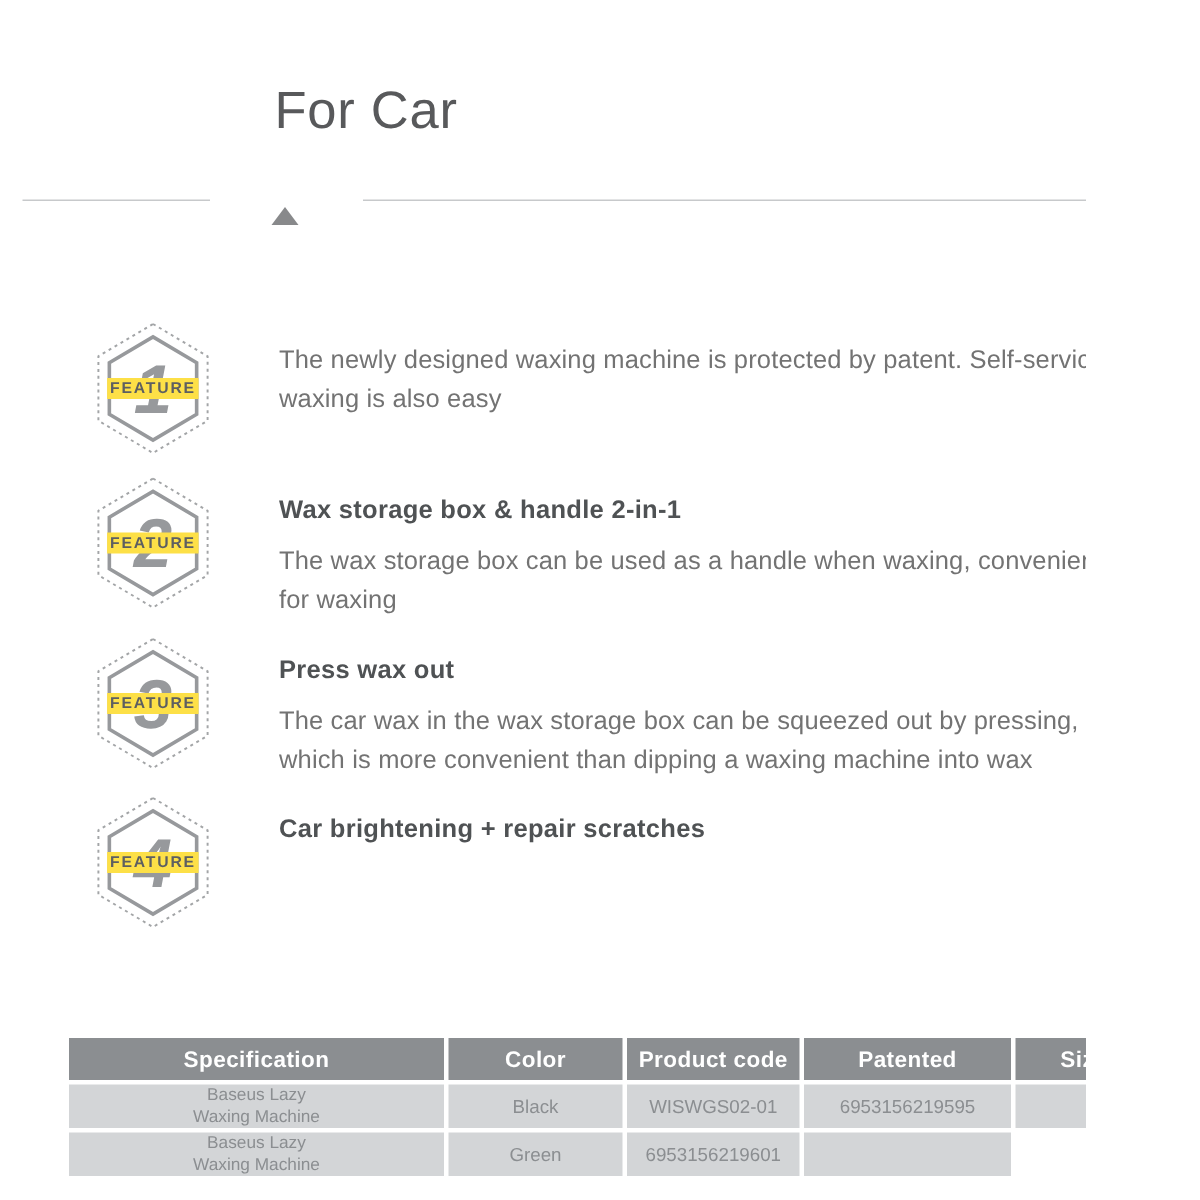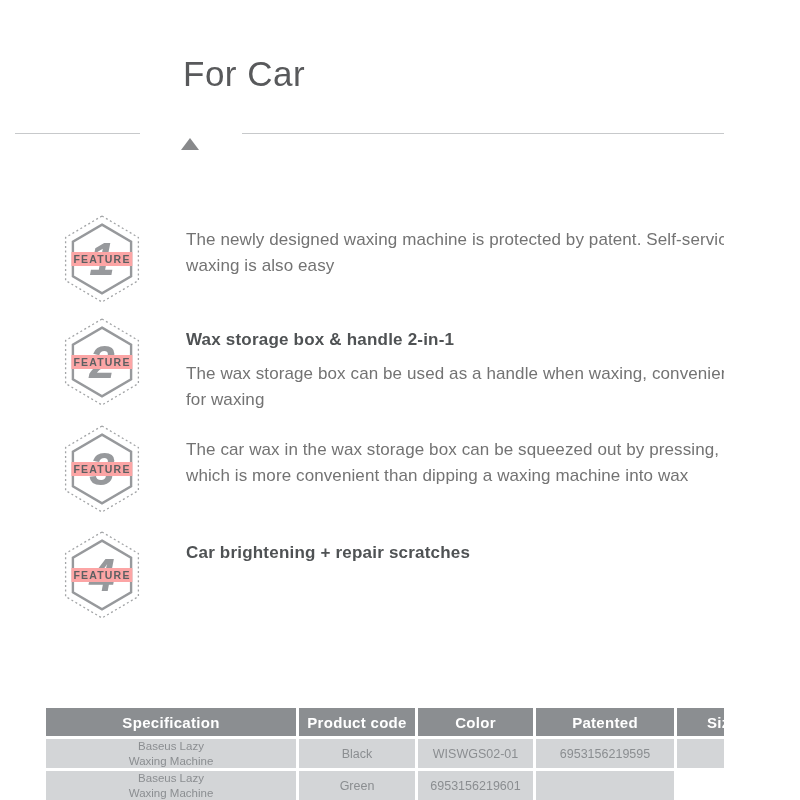--- a/index.html
+++ b/index.html
@@ -72,21 +72,21 @@
     font-size: 46px;
     font-weight: bold;
     font-style: italic;
     color: #97999c;
     line-height: 1;
   }
   .badge-label {
     position: absolute;
     left: 50%; top: 50%;
     transform: translate(-50%, -50%);
-    background: #fca5a5;
+    background: #fde047;
     padding: 1px 2px;
     font-size: 10.5px;
     font-weight: bold;
     letter-spacing: 1.2px;
     color: #5d5f61;
     white-space: nowrap;
   }
 
   .feature-text {
     margin-left: 40px;
@@ -104,21 +104,21 @@
     font-size: 17px;
     line-height: 26px;
     color: #737373;
     letter-spacing: 0.1px;
   }
 
   
   .spec-table {
     position: absolute;
     left: 46px;
-    top: 708px;
+    top: 692px;
     width: 710px;
     display: grid;
     grid-template-columns: 250px 116px 115px 138px 91px;
     gap: 3px;
     background: #ffffff;
   }
   .cell {
     display: flex;
     align-items: center;
     justify-content: center;
@@ -193,20 +193,21 @@
       <span>
         <svg width="88" height="90" viewBox="0 0 88 90">
           <polygon points="44,2 80.4,23.5 80.4,66.5 44,88 7.6,66.5 7.6,23.5" fill="none" stroke="#a3a5a7" stroke-width="1.3" stroke-dasharray="2 2.6"></polygon>
           <polygon points="44,10.6 73.1,27.8 73.1,62.2 44,79.4 14.9,62.2 14.9,27.8" fill="#ffffff" stroke="#97999c" stroke-width="2.4"></polygon>
         </svg>
       </span>
       <div class="badge-number">3</div>
       <div class="badge-label">FEATURE</div>
     </div>
     <div class="feature-text">
+      <div class="feature-title">Press wax out</div>
       <div class="feature-desc">The car wax in the wax storage box can be squeezed out by pressing, which is more convenient than dipping a waxing machine into wax</div>
     </div>
   </div>
 
   <div class="feature feature-4">
     <div class="badge">
       <span>
         <svg width="88" height="90" viewBox="0 0 88 90">
           <polygon points="44,2 80.4,23.5 80.4,66.5 44,88 7.6,66.5 7.6,23.5" fill="none" stroke="#a3a5a7" stroke-width="1.3" stroke-dasharray="2 2.6"></polygon>
           <polygon points="44,10.6 73.1,27.8 73.1,62.2 44,79.4 14.9,62.2 14.9,27.8" fill="#ffffff" stroke="#97999c" stroke-width="2.4"></polygon>
@@ -215,22 +216,22 @@
       <div class="badge-number">4</div>
       <div class="badge-label">FEATURE</div>
     </div>
     <div class="feature-text">
       <div class="feature-title">Car brightening + repair scratches</div>
     </div>
   </div>
 
   <div class="spec-table">
     <div class="cell th">Specification</div>
+    <div class="cell th">Color</div>
     <div class="cell th">Product code</div>
-    <div class="cell th">Color</div>
     <div class="cell th">Patented</div>
     <div class="cell th">Size</div>
 
     <div class="cell td spec">Baseus Lazy
 Waxing Machine</div>
     <div class="cell td">Black</div>
     <div class="cell td">WISWGS02-01</div>
     <div class="cell td">6953156219595</div>
     <div class="cell td"></div>
 

